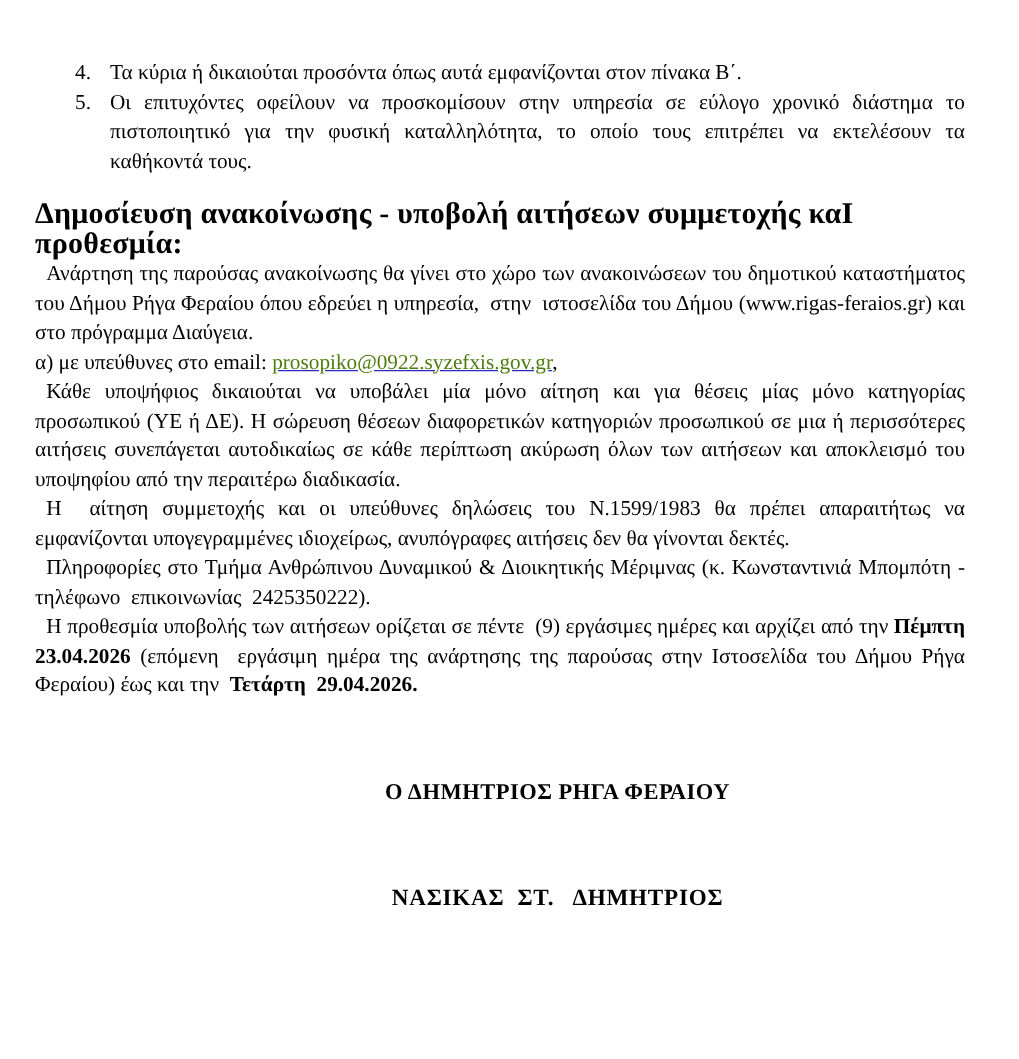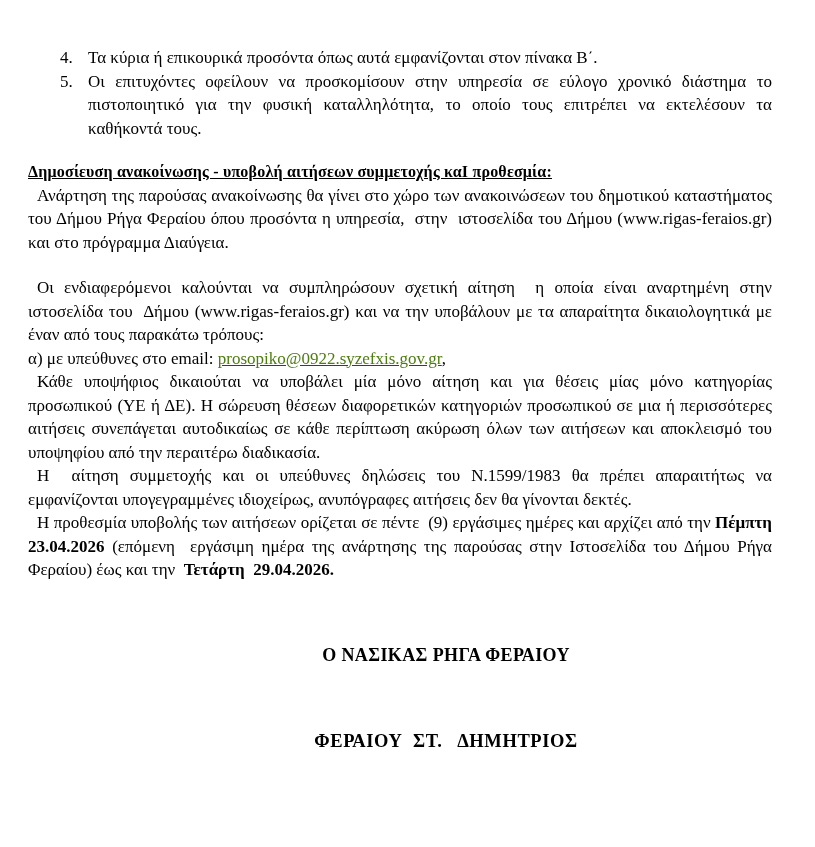--- a/index.html
+++ b/index.html
@@ -31,23 +31,22 @@
     text-align: left;
   }
   .li-text {
     flex: 1;
     text-align: justify;
     white-space: pre-wrap;
   }
   
   .section-heading {
     margin: 20px 0 0 0;
-    font-size: 16px;
+    font-size: 24px;
     font-weight: bold;
-    text-decoration: underline;
     letter-spacing: 0.2px;
     white-space: pre-wrap;
   }
   
   .para {
     margin: 0;
     text-align: justify;
     white-space: pre-wrap;
   }
   .para.indent { text-indent: 9px; }
@@ -80,42 +79,42 @@
   }
 </style>
 </head>
 <body>
 
 <div class="page">
 
   <ol class="num-list">
     <li class="li-row">
       <span class="li-num">4.</span>
-      <span class="li-text">Τα κύρια ή επικουρικά προσόντα όπως αυτά εμφανίζονται στον πίνακα Β΄.</span>
+      <span class="li-text">Τα κύρια ή δικαιούται προσόντα όπως αυτά εμφανίζονται στον πίνακα Β΄.</span>
     </li>
     <li class="li-row">
       <span class="li-num">5.</span>
       <span class="li-text">Οι επιτυχόντες οφείλουν να προσκομίσουν στην υπηρεσία σε εύλογο χρονικό διάστημα το πιστοποιητικό για την φυσική καταλληλότητα, το οποίο τους επιτρέπει να εκτελέσουν τα καθήκοντά τους.</span>
     </li>
   </ol>
 
   <h2 class="section-heading">Δημοσίευση ανακοίνωσης - υποβολή αιτήσεων συμμετοχής καI προθεσμία:</h2>
 
-  <p class="para indent">Ανάρτηση της παρούσας ανακοίνωσης θα γίνει στο χώρο των ανακοινώσεων του δημοτικού καταστήματος του Δήμου Ρήγα Φεραίου όπου προσόντα η υπηρεσία,  στην  ιστοσελίδα του Δήμου (www.rigas-feraios.gr) και στο πρόγραμμα Διαύγεια.</p>
+  <p class="para indent">Ανάρτηση της παρούσας ανακοίνωσης θα γίνει στο χώρο των ανακοινώσεων του δημοτικού καταστήματος του Δήμου Ρήγα Φεραίου όπου εδρεύει η υπηρεσία,  στην  ιστοσελίδα του Δήμου (www.rigas-feraios.gr) και στο πρόγραμμα Διαύγεια.</p>
 
-  <p class="para indent gap-before">Οι ενδιαφερόμενοι καλούνται να συμπληρώσουν σχετική αίτηση  η οποία είναι αναρτημένη στην ιστοσελίδα του  Δήμου (www.rigas-feraios.gr) και να την υποβάλουν με τα απαραίτητα δικαιολογητικά με έναν από τους παρακάτω τρόπους:</p>
 
   <p class="para"><span>α) με υπεύθυνες στο email: </span><a class="email-link">prosopiko@0922.syzefxis.gov.gr</a><span>,</span></p>
 
 
   <p class="para indent">Κάθε υποψήφιος δικαιούται να υποβάλει μία μόνο αίτηση και για θέσεις μίας μόνο κατηγορίας προσωπικού (ΥΕ ή ΔΕ). Η σώρευση θέσεων διαφορετικών κατηγοριών προσωπικού σε μια ή περισσότερες αιτήσεις συνεπάγεται αυτοδικαίως σε κάθε περίπτωση ακύρωση όλων των αιτήσεων και αποκλεισμό του υποψηφίου από την περαιτέρω διαδικασία.</p>
 
   <p class="para indent">Η  αίτηση συμμετοχής και οι υπεύθυνες δηλώσεις του Ν.1599/1983 θα πρέπει απαραιτήτως να εμφανίζονται υπογεγραμμένες ιδιοχείρως, ανυπόγραφες αιτήσεις δεν θα γίνονται δεκτές.</p>
 
+  <p class="para indent">Πληροφορίες στο Τμήμα Ανθρώπινου Δυναμικού &amp; Διοικητικής Μέριμνας (κ. Κωνσταντινιά Μπομπότη - τηλέφωνο  επικοινωνίας  2425350222).</p>
 
   <p class="para indent"><span>Η προθεσμία υποβολής των αιτήσεων ορίζεται σε πέντε  (9) εργάσιμες ημέρες και αρχίζει από την </span><span class="bold">Πέμπτη   23.04.2026</span><span> (επόμενη  εργάσιμη ημέρα της ανάρτησης της παρούσας στην Ιστοσελίδα του Δήμου Ρήγα Φεραίου) έως και την  </span><span class="bold">Τετάρτη  29.04.2026.</span></p>
 
   <div class="signature">
-    <div class="sig-title">Ο ΝΑΣΙΚΑΣ ΡΗΓΑ ΦΕΡΑΙΟΥ</div>
-    <div class="sig-name">ΦΕΡΑΙΟΥ  ΣΤ.   ΔΗΜΗΤΡΙΟΣ</div>
+    <div class="sig-title">Ο ΔΗΜΗΤΡΙΟΣ ΡΗΓΑ ΦΕΡΑΙΟΥ</div>
+    <div class="sig-name">ΝΑΣΙΚΑΣ  ΣΤ.   ΔΗΜΗΤΡΙΟΣ</div>
   </div>
 
 </div>
 
 </body></html>

